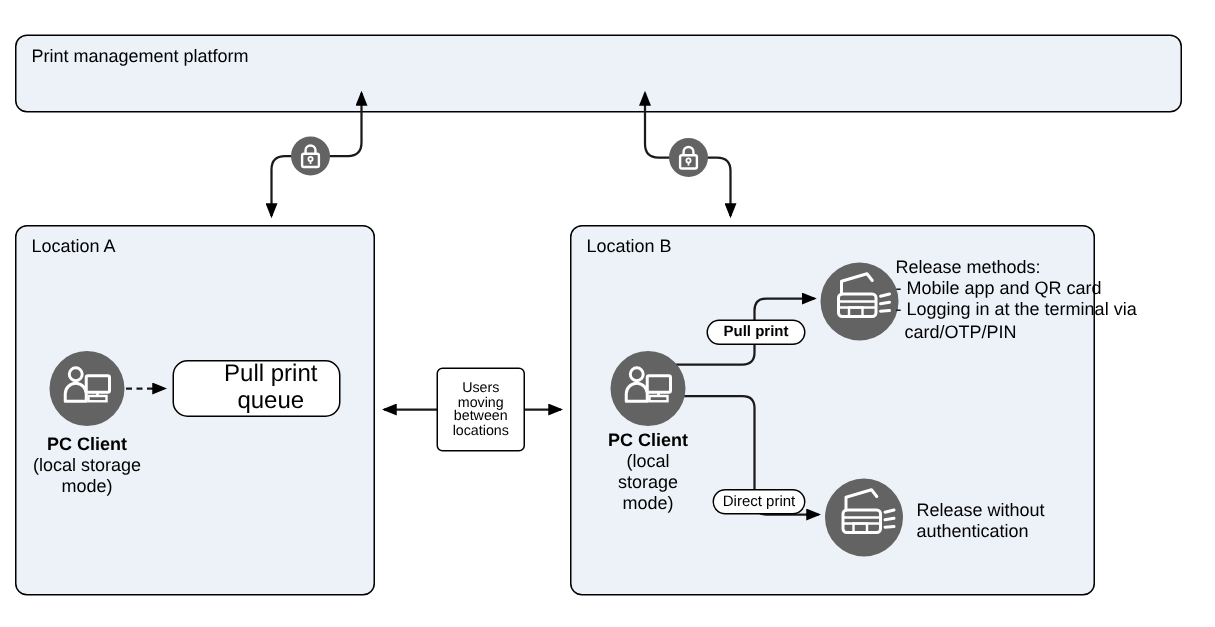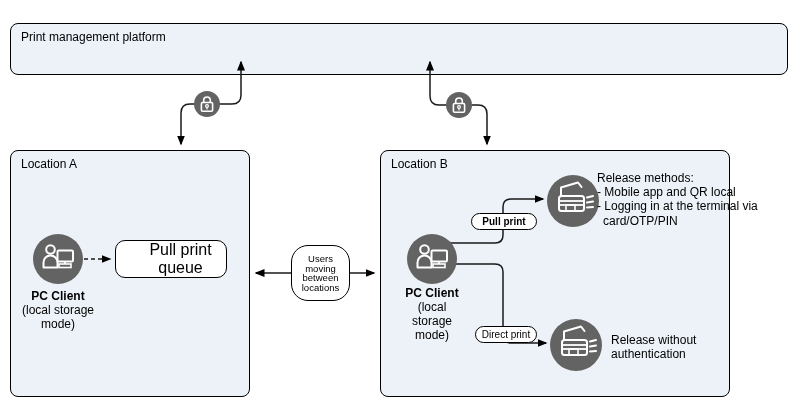--- a/index.html
+++ b/index.html
@@ -17,21 +17,21 @@
   .circle svg{width:100%;height:100%;display:block;}
   #lock-a{left:194px;top:91px;width:26px;height:26px;}
   #lock-b{left:446px;top:92px;width:26px;height:26px;}
   #pc-a{left:33px;top:234px;width:50px;height:50px;}
   #pc-b{left:407px;top:234px;width:50px;height:50px;}
   #printer-pull{left:547px;top:175px;width:52px;height:52px;}
   #printer-direct{left:550px;top:319px;width:52px;height:52px;}
   .node,.pill{position:absolute;background:#fff;border:1px solid #000;display:flex;align-items:center;
     justify-content:center;text-align:center;box-sizing:border-box;}
   #queue-box{left:115px;top:240px;width:112px;height:38px;border-radius:10px;font-size:16px;border-width:1.3px;padding-left:19px;}
-  #users-box{left:291px;top:245px;width:59px;height:56px;border-radius:17px;font-size:9.5px;line-height:9.5px;}
+  #users-box{left:291px;top:245px;width:59px;height:56px;border-radius:4px;font-size:9.5px;line-height:9.5px;}
   .users-text{display:inline-block;width:46px;}
   .pill{border-radius:9px;font-size:10px;}
   #pull-pill{left:471px;top:213px;width:66px;height:17px;font-weight:bold;}
   #direct-pill{left:475px;top:298px;width:62px;height:17px;margin-top:28px;}
   .pc-label{position:absolute;text-align:center;font-size:12px;line-height:14px;}
   #pc-a-label{left:8px;top:289px;width:100px;}
   #pc-b-label{left:392px;top:286px;width:80px;}
   .pc-name{font-weight:bold;}
   #pc-b-label .pc-mode{width:54px;margin:0 auto;}
   .text-block{position:absolute;font-size:12px;line-height:14.2px;}
@@ -146,19 +146,19 @@
     <div class="pc-name">PC Client</div>
     <div class="pc-mode">(local storage mode)</div>
   </div>
   <div class="pc-label" id="pc-b-label">
     <div class="pc-name">PC Client</div>
     <div class="pc-mode">(local storage mode)</div>
   </div>
 
   <div class="text-block" id="release-methods">
     <div>Release methods:</div>
-    <div>- Mobile app and QR local</div>
+    <div>- Mobile app and QR card</div>
     <div>- Logging in at the terminal via</div>
     <div class="indent">card/OTP/PIN</div>
   </div>
   <div class="text-block" id="release-without">Release without authentication</div>
 
 </div>
 
 </body></html>

